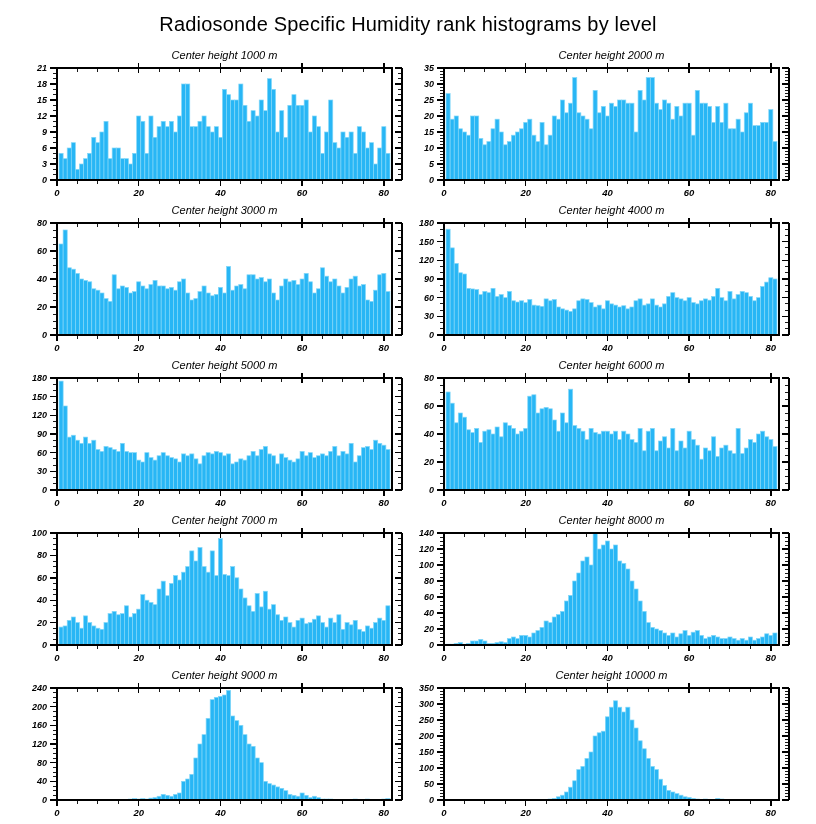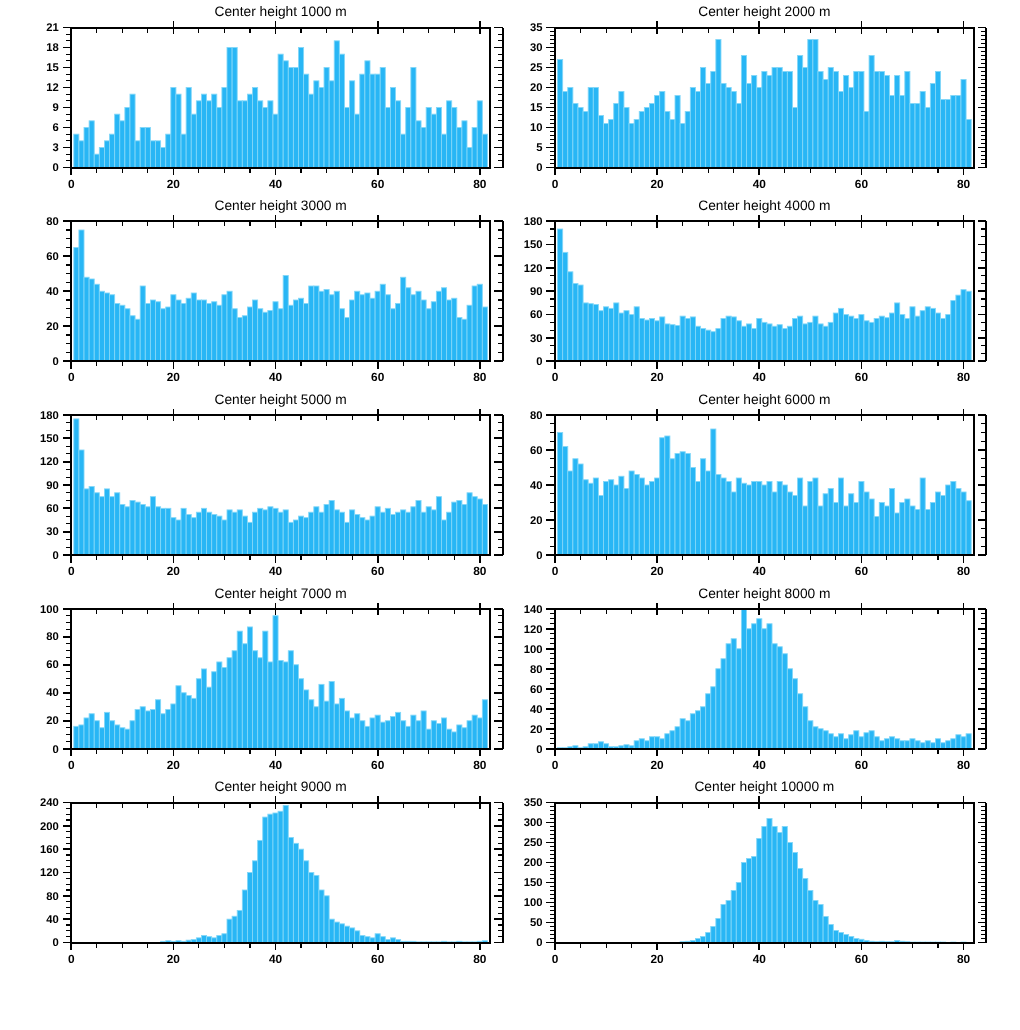--- a/index.html
+++ b/index.html
@@ -1,29 +1,30 @@
 <!DOCTYPE html>
 <html><head>
 <meta charset="utf-8">
 <style>
   html,body{margin:0;padding:0;background:#ffffff;}
   #page{width:816px;height:824px;background:#ffffff;font-family:"Liberation Sans",sans-serif;position:relative;overflow:hidden;}
   #main-title{margin:0;padding-top:13px;height:33px;text-align:center;font-size:20px;font-weight:400;color:#000;letter-spacing:0.2px;}
-  #chart-grid{display:grid;grid-template-columns:408px 408px;grid-auto-rows:155px;}
+  #chart-grid{display:grid;grid-template-columns:408px 408px;grid-auto-rows:155px;font-style:italic;}
   .chart-cell{position:relative;}
   svg{display:block;}
   svg text{font-family:"Liberation Sans",sans-serif;fill:#000;}
   .sub-title{font-size:11px;}
   .ytick-label{font-size:9px;font-weight:bold;}
   .xtick-label{font-size:9.5px;font-weight:bold;}
 </style>
 </head>
 <body>
 
 <div id="page">
+  <h1 id="main-title">Radiosonde Specific Humidity rank histograms by level</h1>
   <div id="chart-grid">
     <div class="chart-cell">
       <svg width="408" height="155" aria-label="Center height 1000 m">
           <text x="224.5" y="13" class="sub-title" text-anchor="middle">Center height 1000 m</text>
           <rect x="59.04268292682927" y="107.33333333333334" width="4.085365853658536" height="26.666666666666657" fill="#28B6F5" stroke="#82D7F8" stroke-width="0.7"></rect>
           <rect x="63.1280487804878" y="112.66666666666667" width="4.085365853658536" height="21.33333333333333" fill="#28B6F5" stroke="#82D7F8" stroke-width="0.7"></rect>
           <rect x="67.21341463414635" y="102" width="4.085365853658536" height="32" fill="#28B6F5" stroke="#82D7F8" stroke-width="0.7"></rect>
           <rect x="71.29878048780488" y="96.66666666666667" width="4.085365853658536" height="37.33333333333333" fill="#28B6F5" stroke="#82D7F8" stroke-width="0.7"></rect>
           <rect x="75.3841463414634" y="123.33333333333333" width="4.085365853658536" height="10.666666666666671" fill="#28B6F5" stroke="#82D7F8" stroke-width="0.7"></rect>
           <rect x="79.46951219512195" y="118" width="4.085365853658536" height="16" fill="#28B6F5" stroke="#82D7F8" stroke-width="0.7"></rect>

